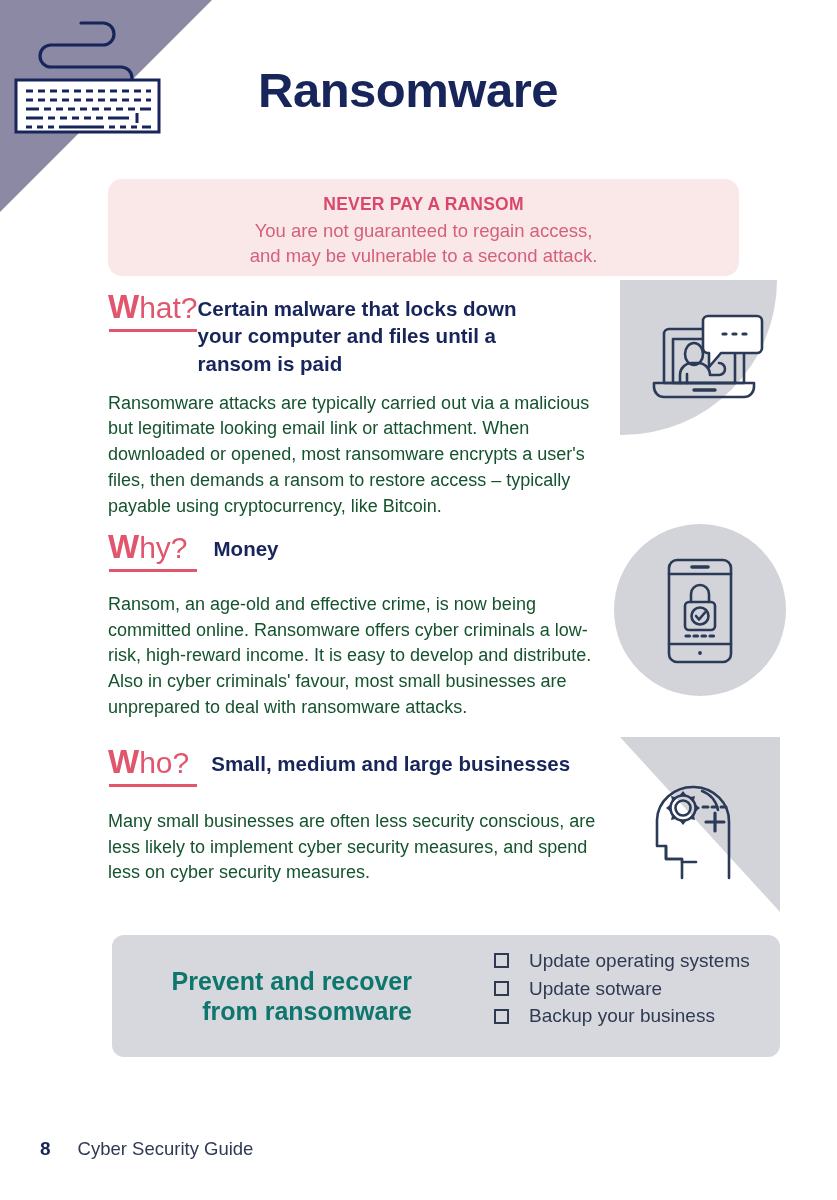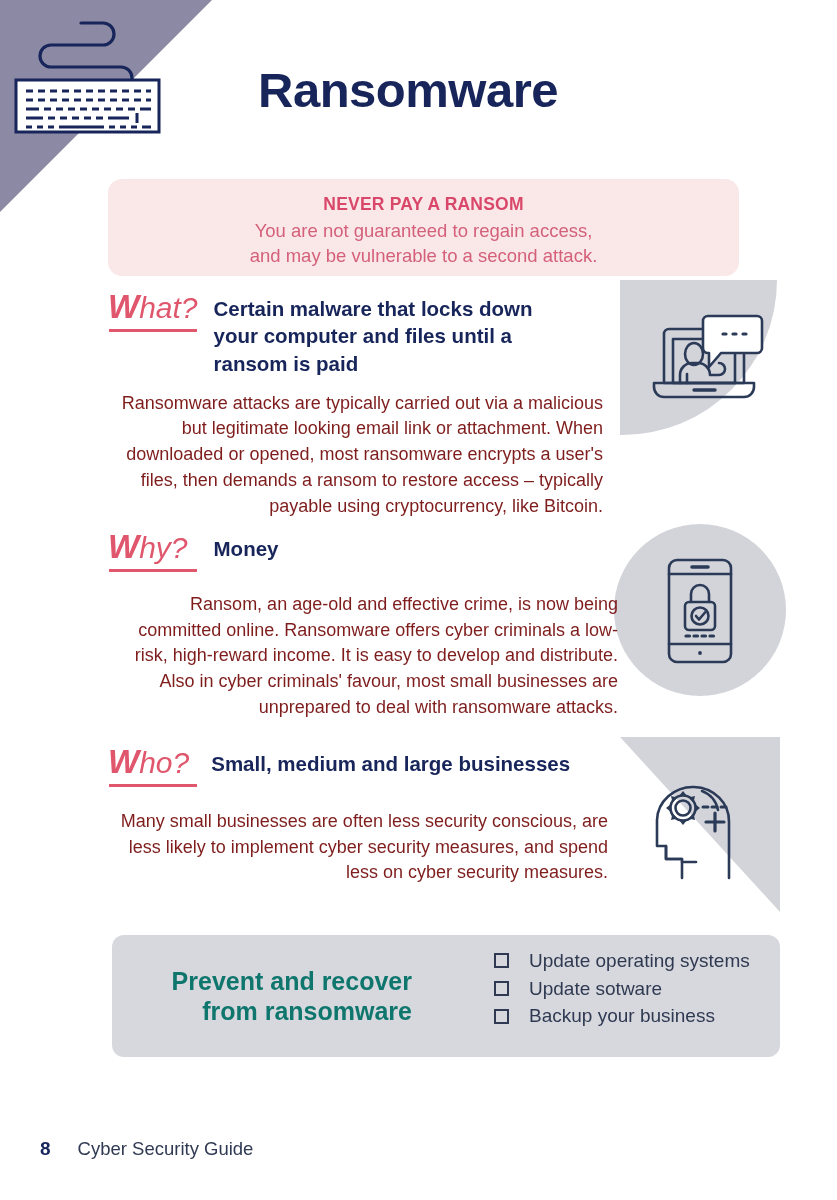--- a/index.html
+++ b/index.html
@@ -82,21 +82,20 @@
   .section { position: absolute; z-index: 3; }
 
   .qword {
     display: inline-block;
     position: relative;
     color: #e0566d;
     font-size: 30px;
     line-height: 1;
     vertical-align: baseline;
     padding-bottom: 9px;
-    font-style: italic;
   }
   .qword .big {
     font-weight: bold;
     font-size: 33px;
   }
   .qword .rest { font-weight: normal; }
   .qword::after {
     content: "";
     position: absolute;
     left: 1px;
@@ -105,30 +104,28 @@
     height: 3px;
     background: #e0566d;
   }
 
   .head-row { display: flex; align-items: flex-start; }
   .head-answer {
     font-size: 20.5px;
     font-weight: bold;
     color: #17255a;
     line-height: 1.33;
-    margin-left: 16px;
     padding-top: 5px;
   }
 
   .body-copy {
     font-size: 18px;
-    color: #7f1d1d;
+    color: #14532d;
     line-height: 1.43;
     margin-top: 11px;
-    text-align: right;
   }
 
   
   .art-quarter {
     position: absolute;
     left: 620px;
     top: 280px;
     width: 157px;
     height: 155px;
     background: #d3d4da;

